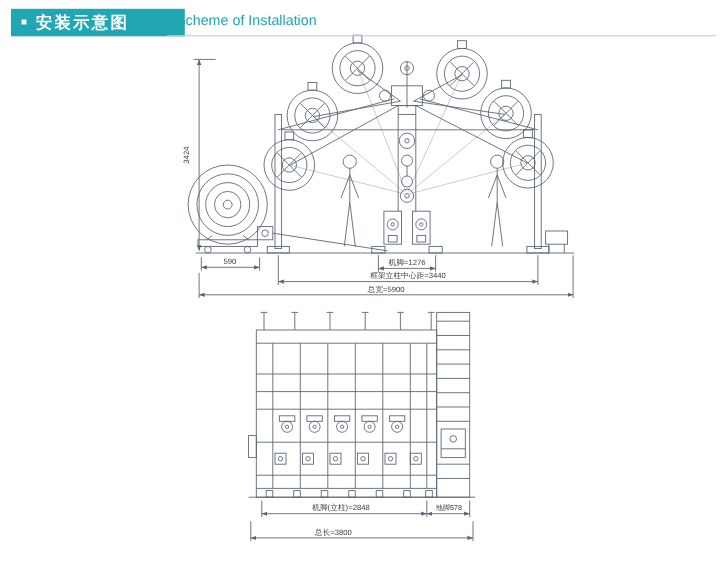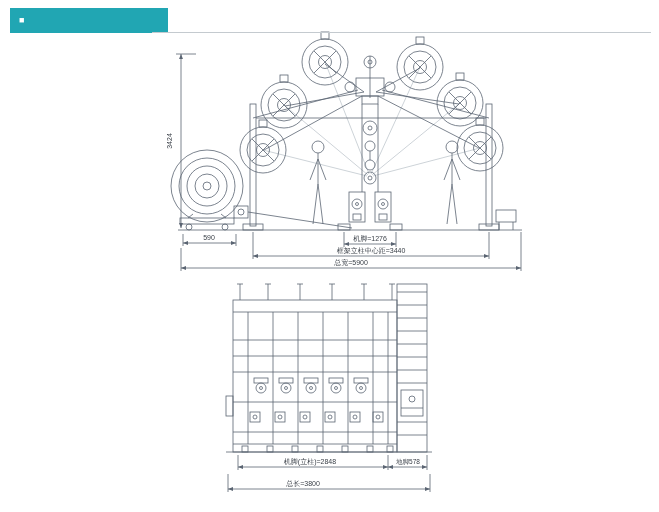--- a/index.html
+++ b/index.html
@@ -21,21 +21,23 @@
   #arrow path{fill:var(--line,#5a6472);stroke:none}
 </style>
 </head>
 <body>
 
 <div class="page">
 
   <header class="header">
     <div class="title-box">
       <span class="bullet">■</span>
+      <span class="title-cn">安装示意图</span>
     </div>
+    <span class="title-en">Scheme of Installation</span>
     <div class="header-rule"></div>
   </header>
 
   <svg class="drawing" width="659" height="512" viewBox="0 0 659 512">
     <defs>
       <marker id="arrow" viewBox="0 0 10 10" refX="9" refY="5" markerWidth="7" markerHeight="7" orient="auto-start-reverse">
         <path d="M0,1.5 L9,5 L0,8.5 z"></path>
       </marker>
       <g id="spool">
         <circle cx="0" cy="0" r="23"></circle>

